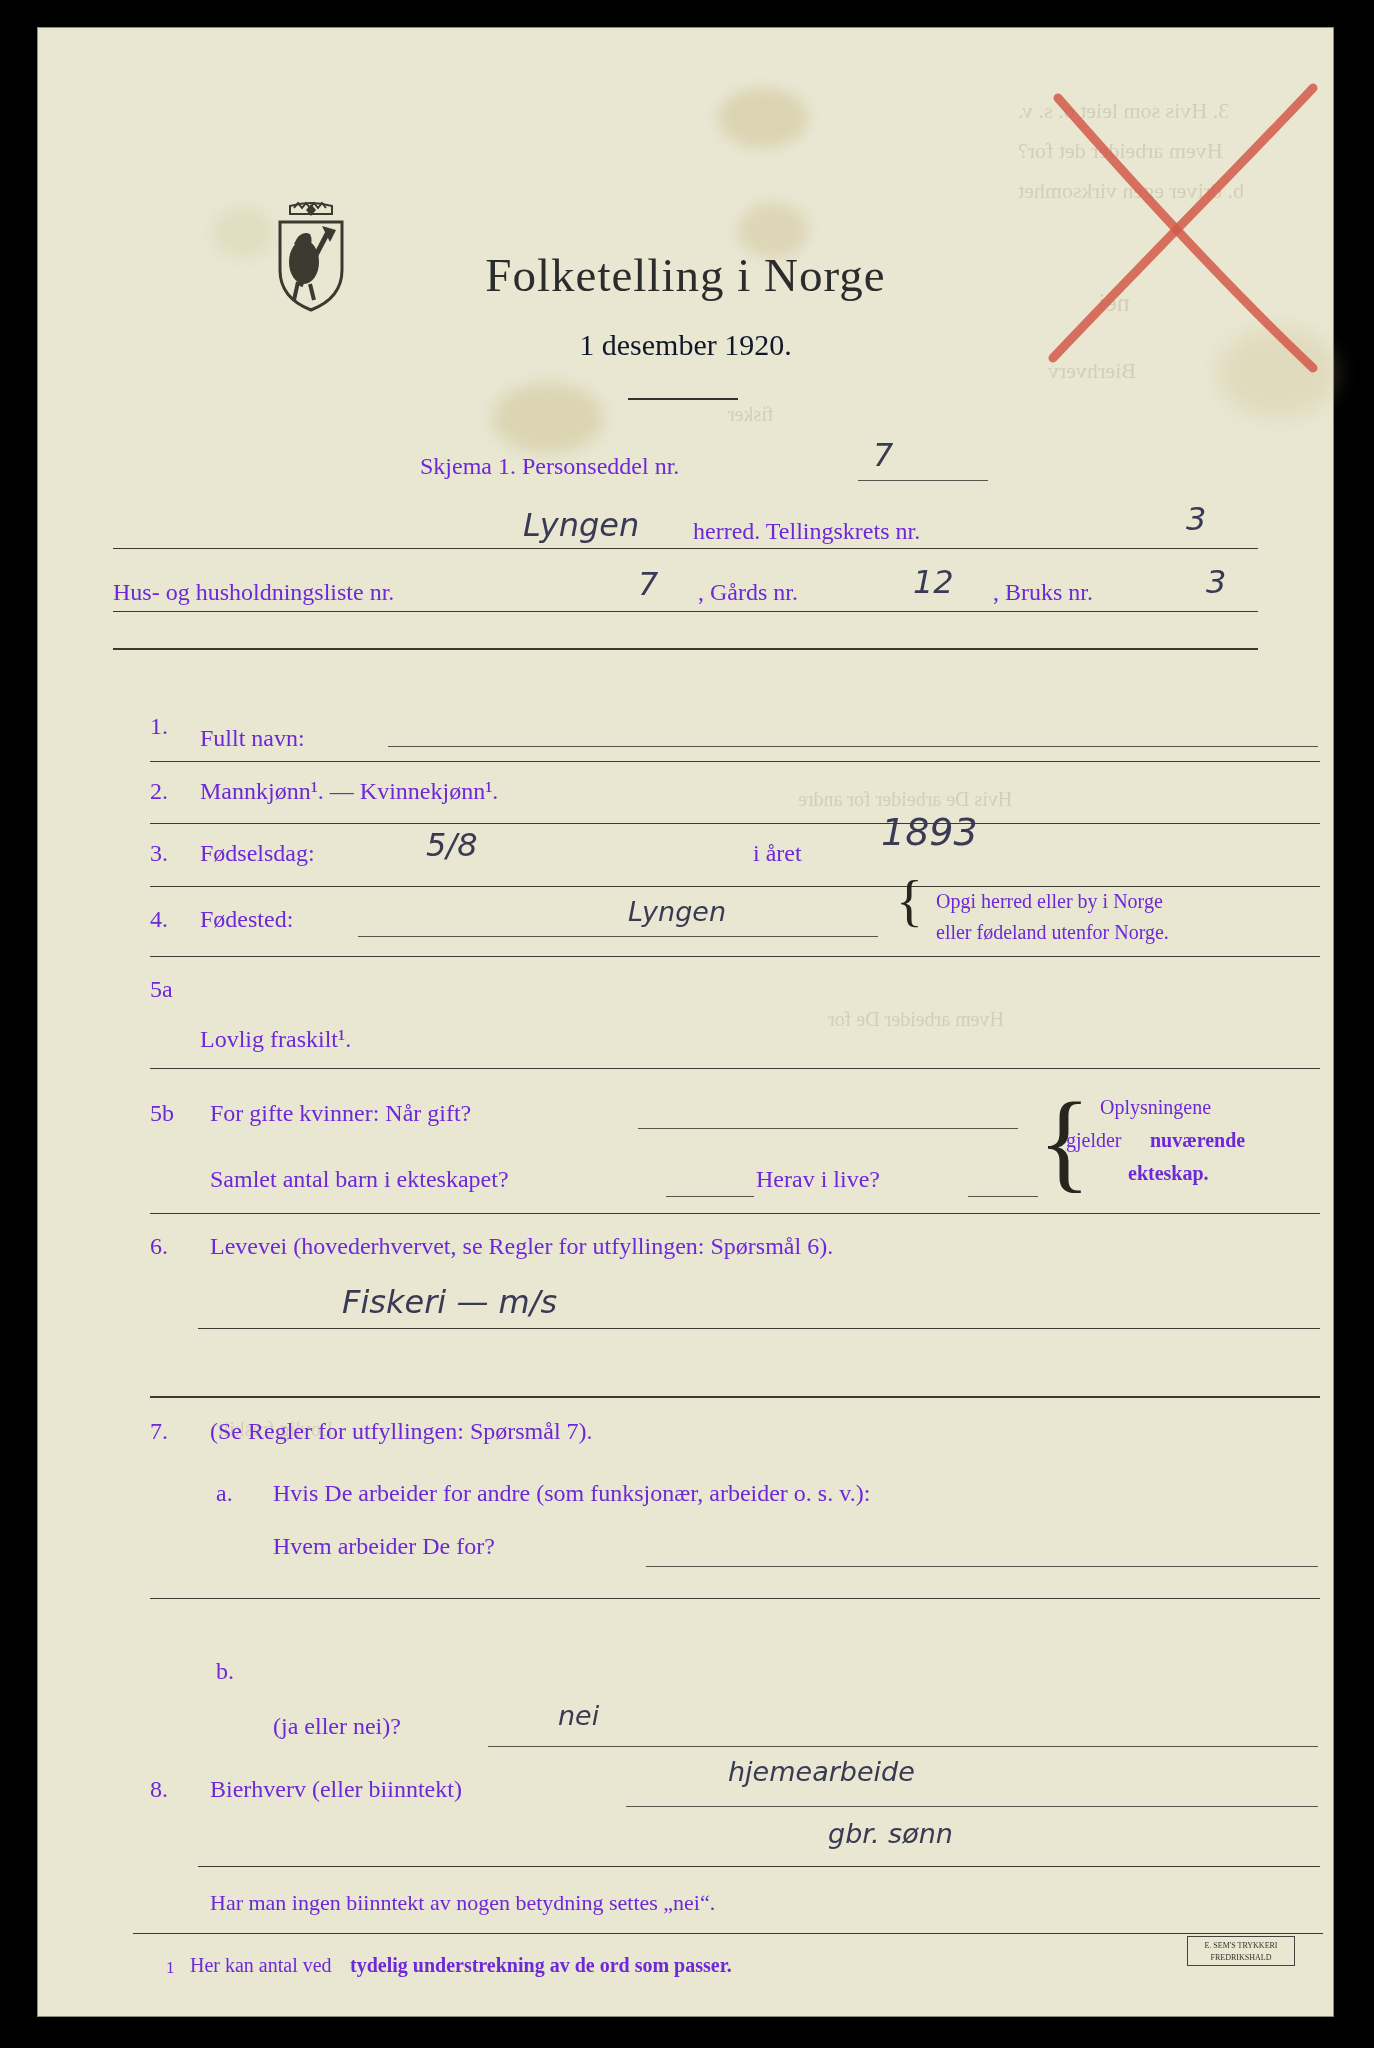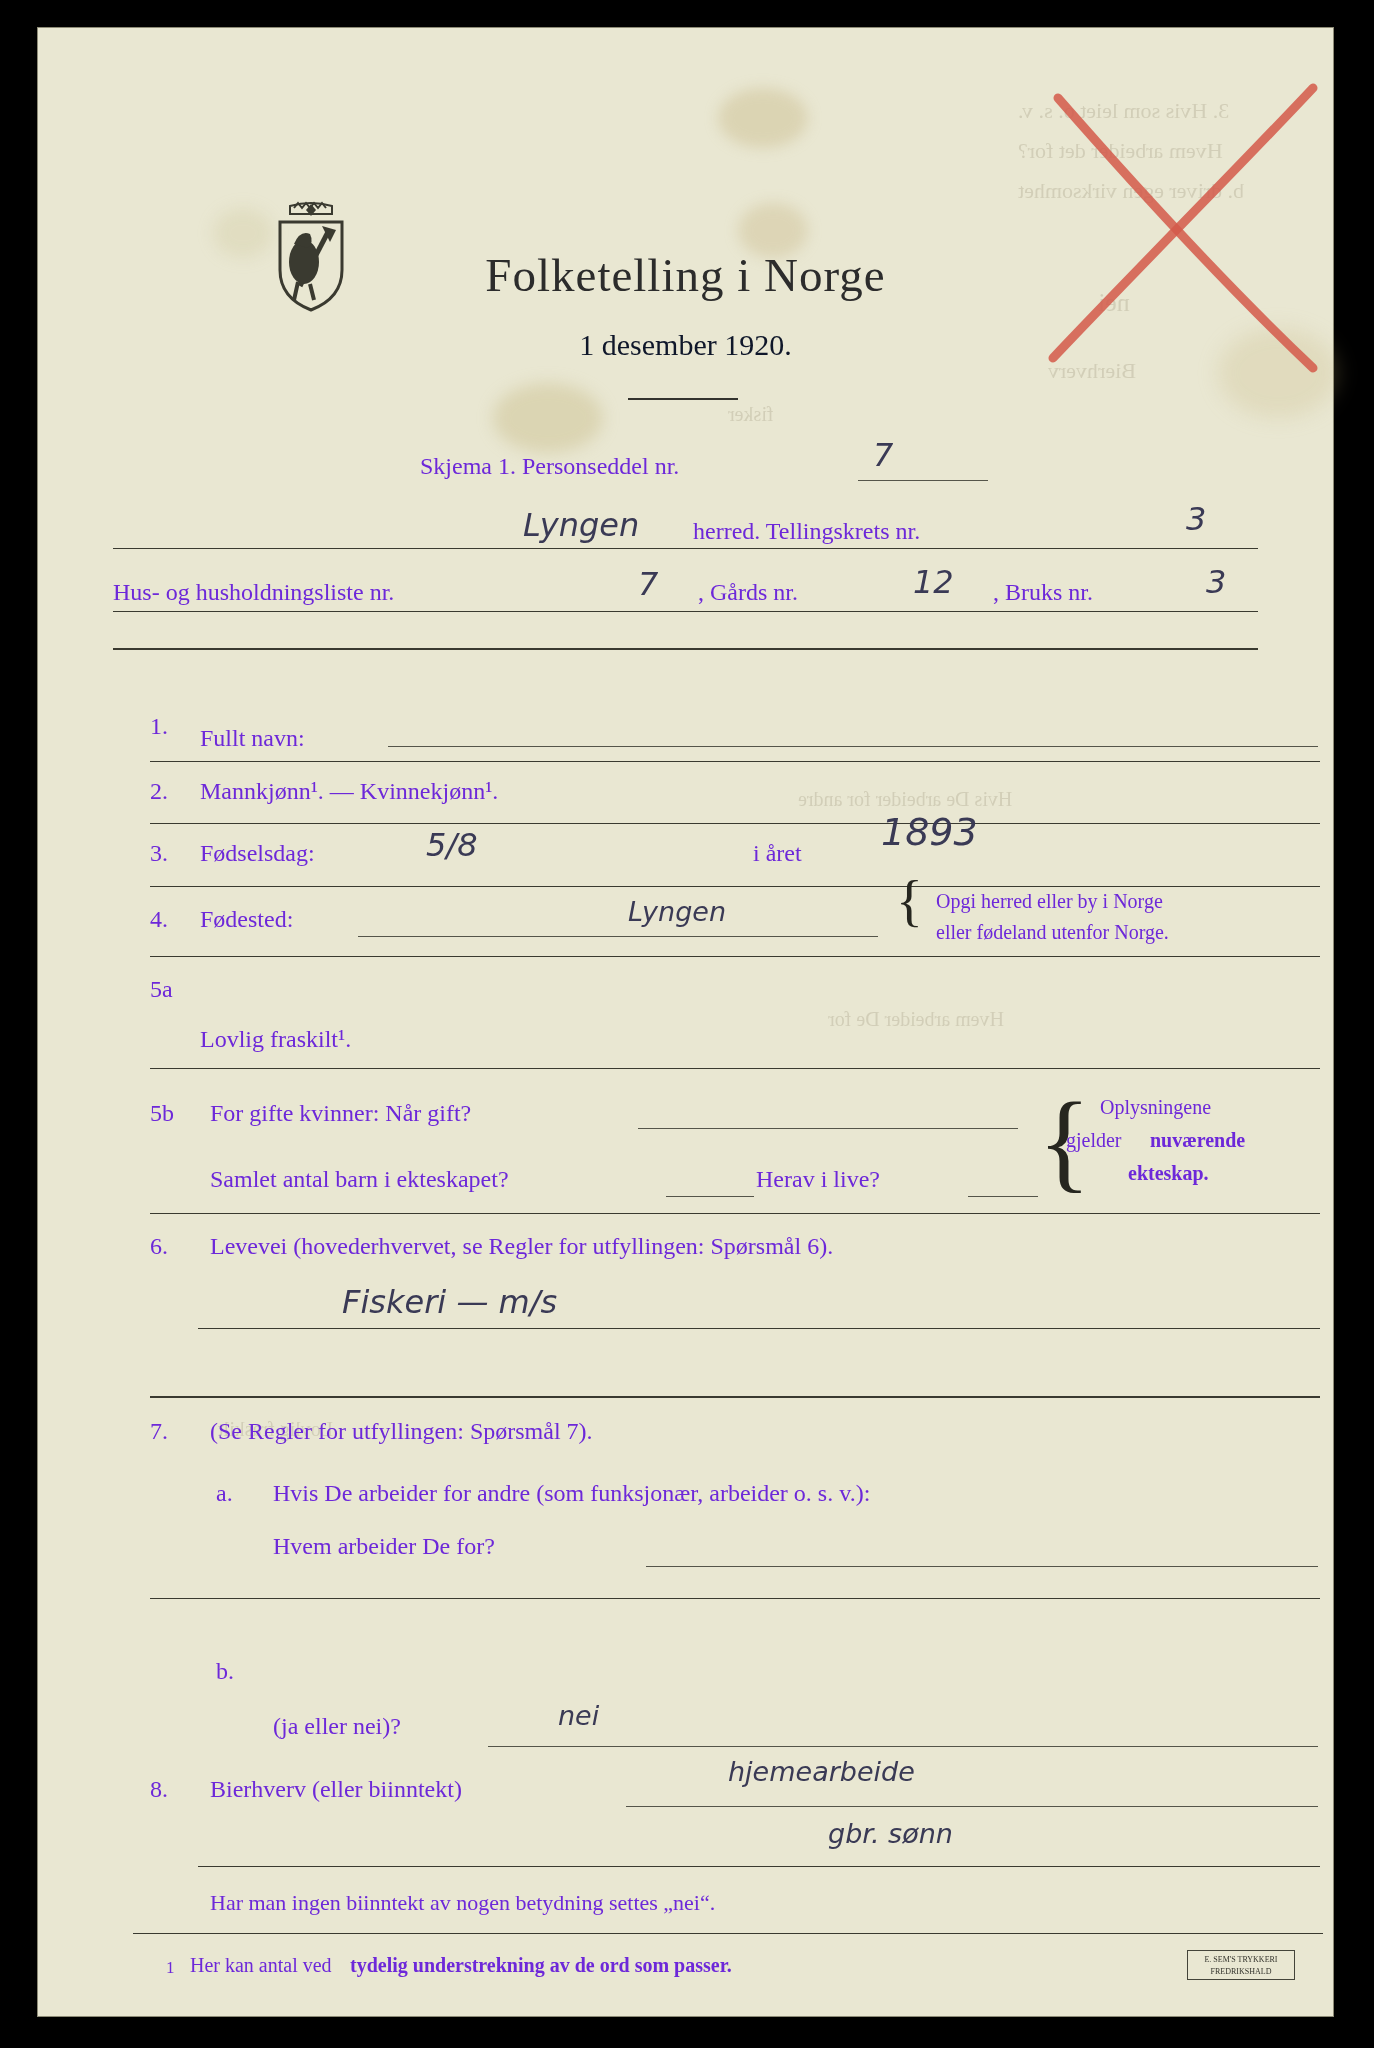--- a/index.html
+++ b/index.html
@@ -122,21 +122,21 @@
     font-size: 56px;
     color: #26261f;
     font-family: "Liberation Serif", serif;
     line-height: 1;
   }
   .bold { font-weight: bold; }
 
   .printer-box {
     position: absolute;
     right: 38px;
-    bottom: 36px;
+    bottom: 50px;
     width: 108px;
     height: 30px;
     border: 1px solid #44443a;
     font-size: 8px;
     text-align: center;
     color: #33332c;
     line-height: 1.5;
     padding-top: 3px;
     box-sizing: border-box;
   }

